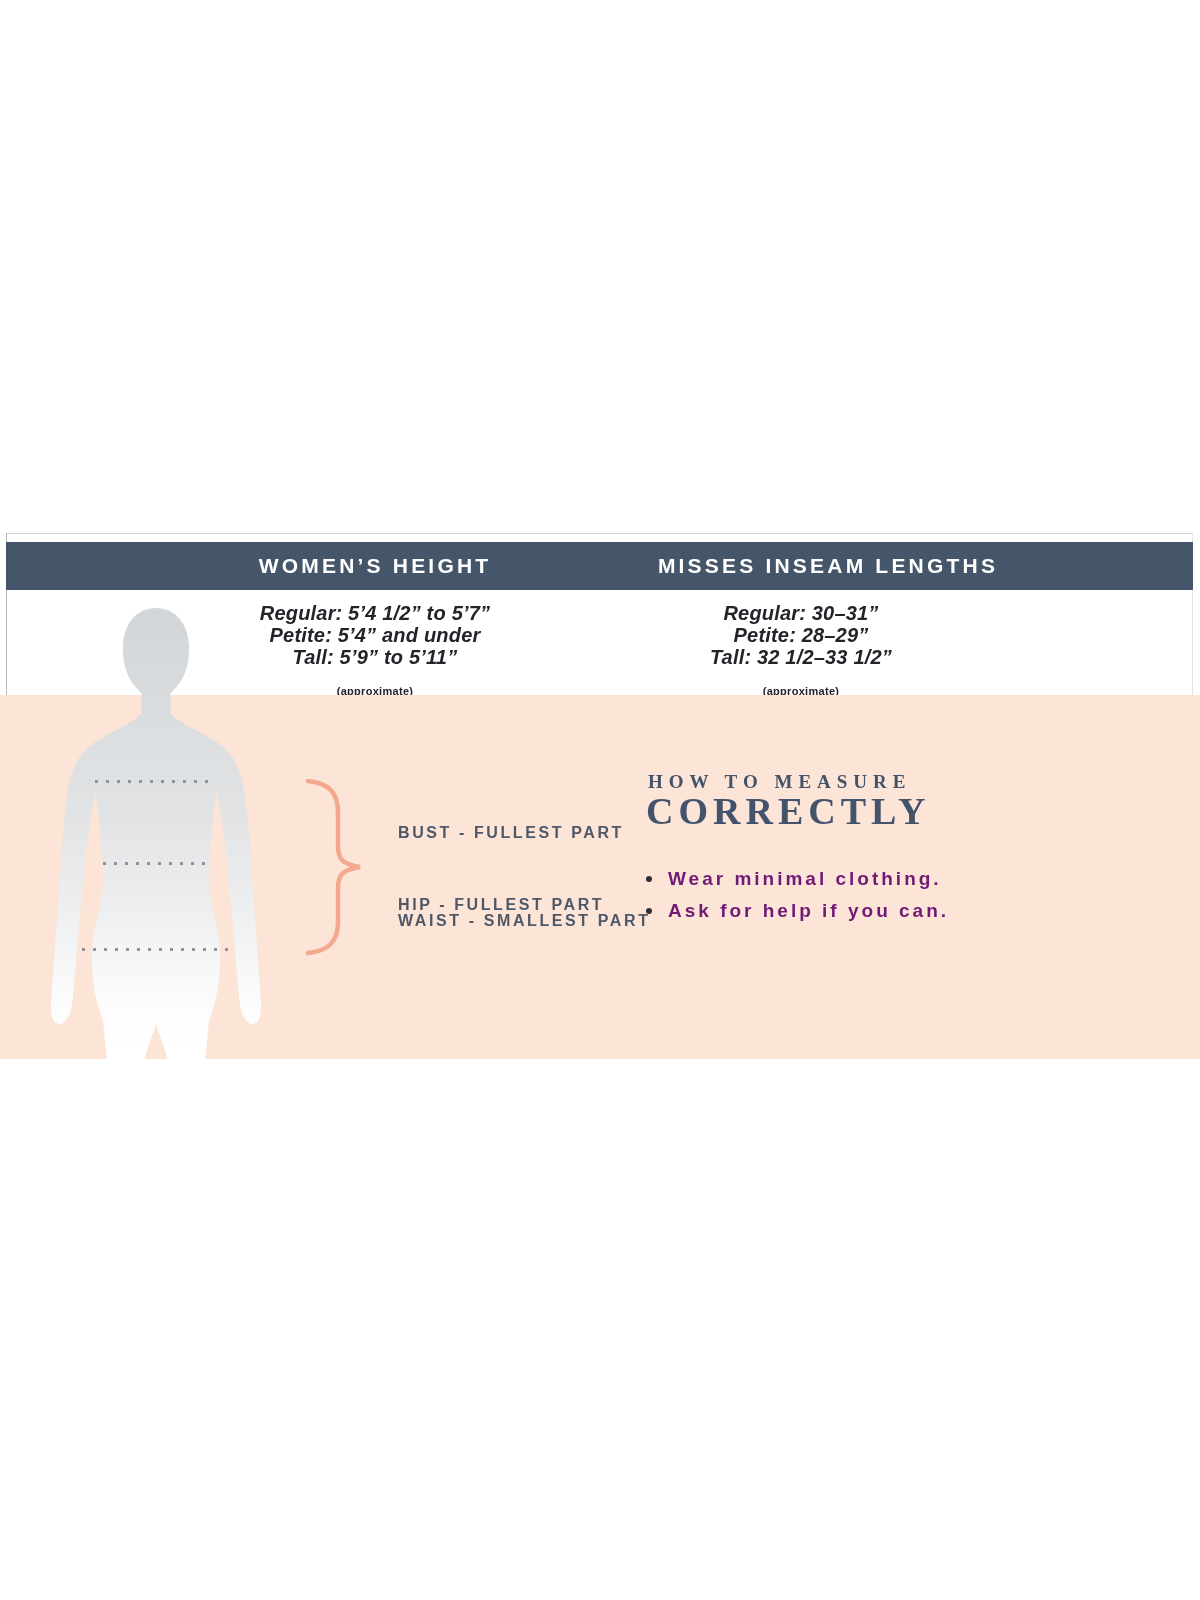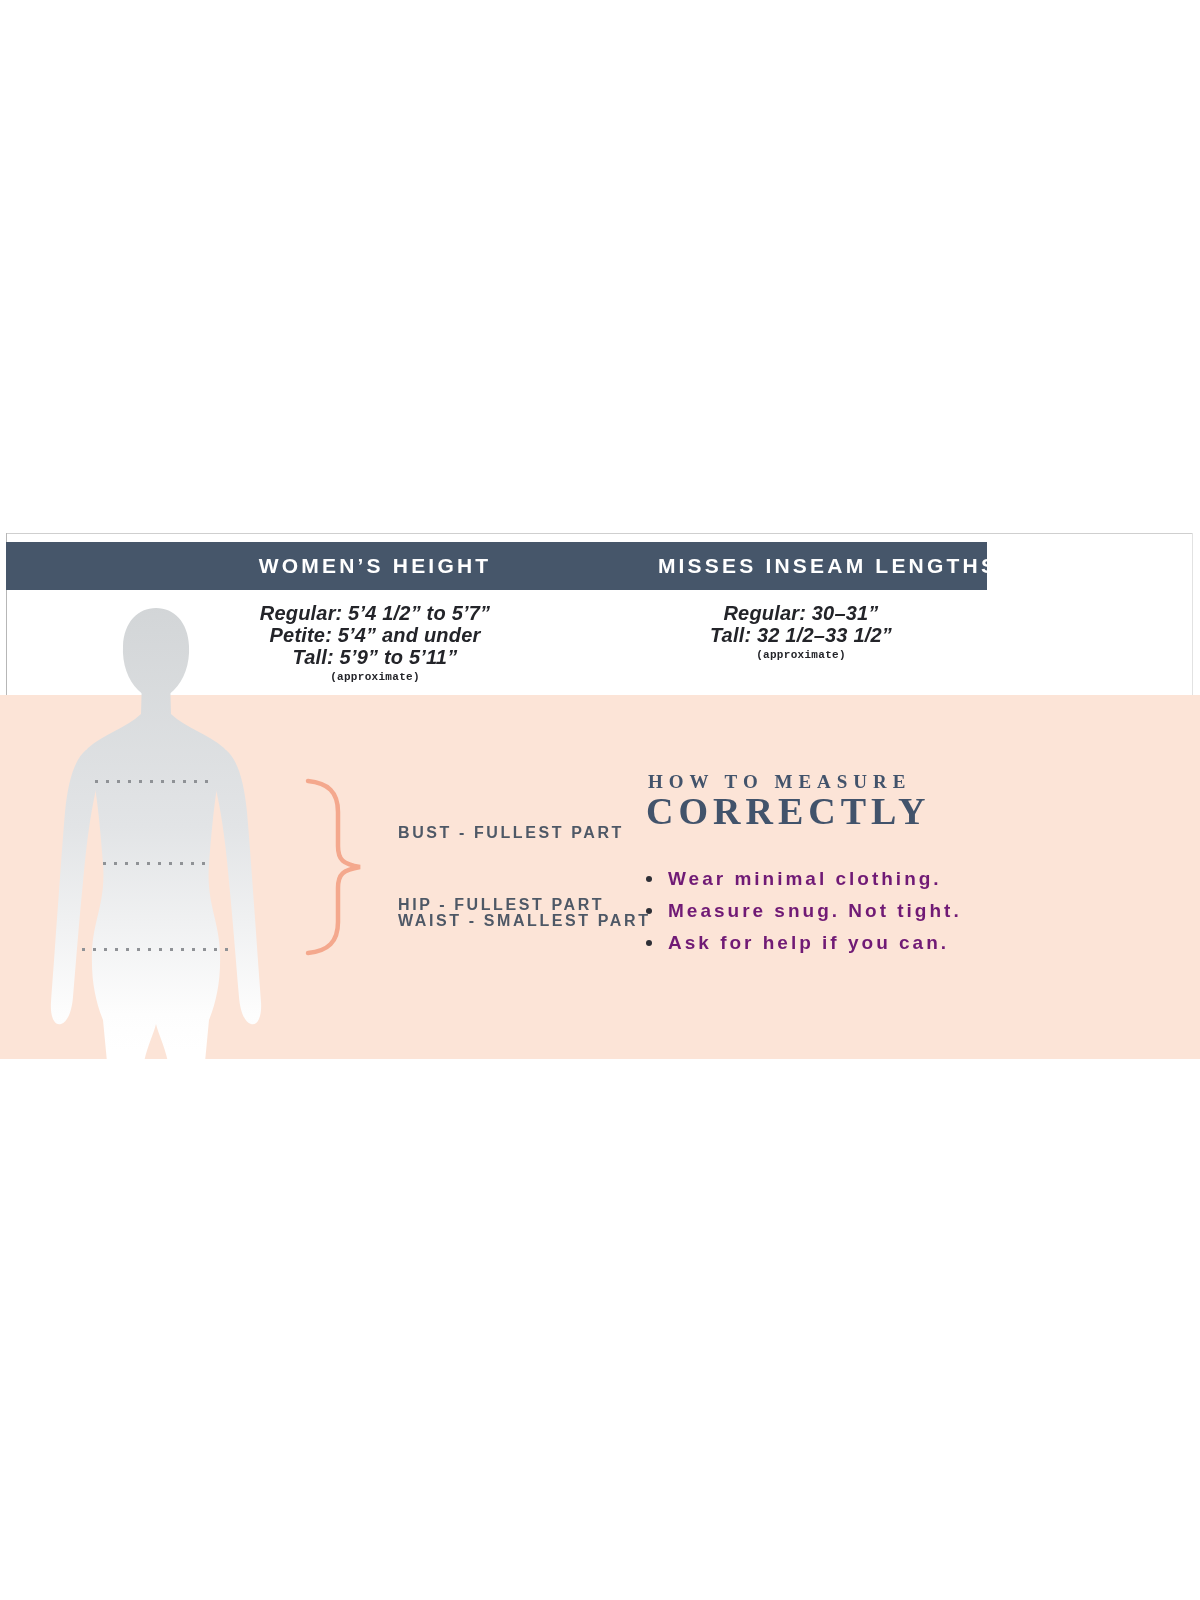--- a/index.html
+++ b/index.html
@@ -7,33 +7,33 @@
     position:relative;width:1200px;height:1600px;background:#ffffff;overflow:hidden;
     font-family:"Liberation Sans","DejaVu Sans",sans-serif;
   }
   
   .tline{position:absolute;background:#cfcfcf;}
   .tline.top{left:6px;top:533px;width:1187px;height:1px;}
   .tline.left{left:6px;top:533px;width:1px;height:162px;background:#b7b7b7;}
   .tline.right{left:1192px;top:533px;width:1px;height:162px;background:#e2e2e2;}
 
   
-  .header-bar{position:absolute;left:6px;top:542px;width:981px;height:48px;background:#46566a;}
+  .header-bar{position:absolute;left:6px;top:542px;width:1187px;height:48px;background:#46566a;}
   .header-cell{position:absolute;top:0;height:48px;line-height:48px;text-align:center;
     color:#ffffff;font-size:21px;font-weight:700;letter-spacing:3.2px;}
   .header-cell.c1{left:169px;width:400px;}
   .header-cell.c2{left:612px;width:420px;}
 
   
   .spec-col{position:absolute;top:602px;width:400px;text-align:center;color:#232429;}
   .spec-col.c1{left:175px;}
   .spec-col.c2{left:601px;}
   .spec-line{font-size:20px;line-height:22px;font-weight:600;letter-spacing:.2px;font-style:italic;}
   .spec-label{font-weight:700;margin-right:.28em;}
-  .spec-note{font-size:11px;font-weight:700;letter-spacing:.3px;margin-top:3px;font-family:Liberation Mono, monospace;}
+  .spec-note{font-size:11px;font-weight:700;letter-spacing:.3px;margin-top:17px;}
 
   
   .pink-band{position:absolute;left:0;top:695px;width:1200px;height:364px;background:#fce4d7;}
 
   
   .silhouette{position:absolute;left:26px;top:602px;width:260px;height:460px;}
 
   
   .dotline{position:absolute;height:3px;
     background-image:repeating-linear-gradient(90deg,#8f9296 0 3px,transparent 3px 11px);}
@@ -84,20 +84,23 @@
     </div>
     <div class="spec-line">
       <span class="spec-label">Tall:</span><span class="spec-value">5’9” to 5’11”</span>
     </div>
     <div class="spec-note">(approximate)</div>
   </div>
 
   <div class="spec-col c2">
     <div class="spec-line">
       <span class="spec-label">Regular:</span><span class="spec-value">30–31”</span>
+    </div>
+    <div class="spec-line">
+      <span class="spec-label">Petite:</span><span class="spec-value">28–29”</span>
     </div>
     <div class="spec-line">
       <span class="spec-label">Tall:</span><span class="spec-value">32 1/2–33 1/2”</span>
     </div>
     <div class="spec-note">(approximate)</div>
   </div>
 
   <div class="pink-band"></div>
 
   <svg class="silhouette" viewBox="0 0 260 460" aria-hidden="true">
@@ -166,21 +169,17 @@
   <div class="howto-t1">HOW TO MEASURE</div>
   <div class="howto-t2">CORRECTLY</div>
 
   <ul class="tips">
     <li>
         <span class="bullet"></span>
         <span>Wear minimal clothing.</span>
       </li>
     <li>
         <span class="bullet"></span>
-        <span>Measure snug. Not tight.</span>
-      </li>
-    <li>
-        <span class="bullet"></span>
         <span>Ask for help if you can.</span>
       </li>
   </ul>
 
 </div>
 
 </body></html>

